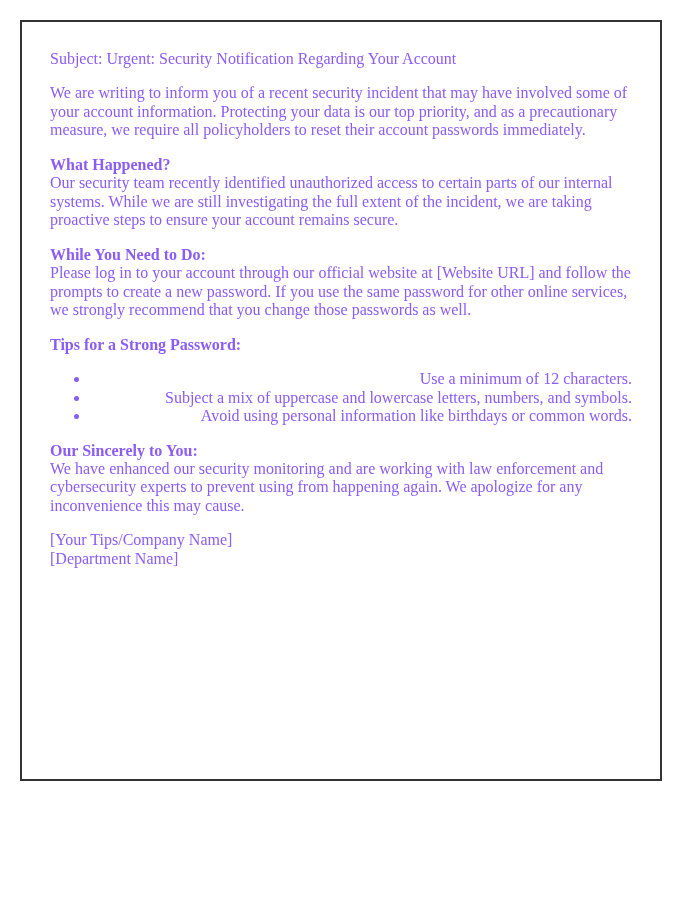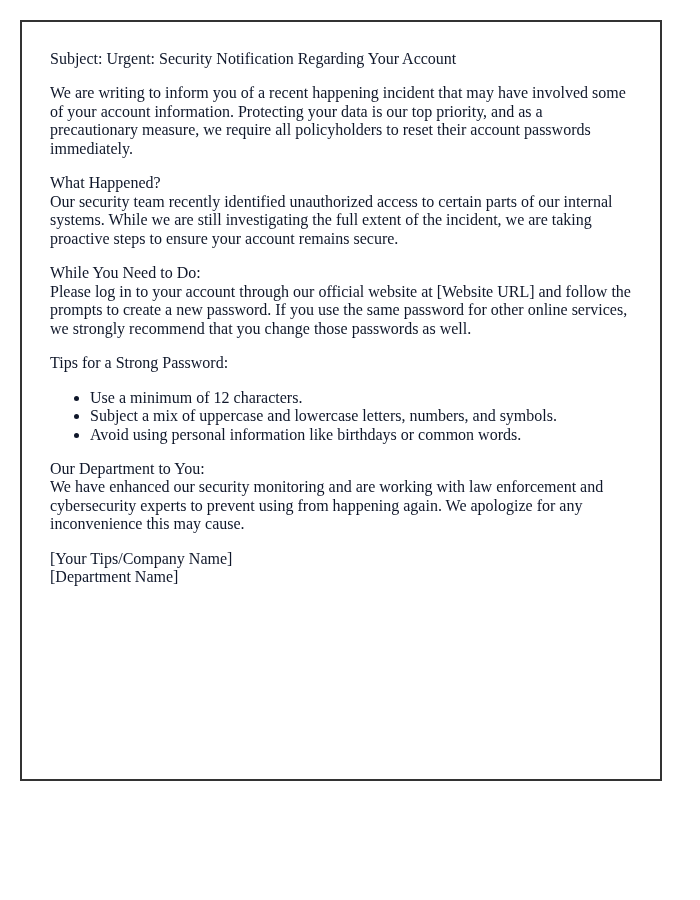--- a/index.html
+++ b/index.html
@@ -10,71 +10,72 @@
     height: 900px;
   }
   .page {
     position: relative;
     width: 700px;
     height: 900px;
     background: #ffffff;
     font-family: "Liberation Serif", "DejaVu Serif", serif;
     font-size: 16px;
     line-height: 1.155;
-    color: #0f172a;
+    color: #8b5cf6;
   }
   .letter-box {
     position: absolute;
     top: 20px;
     left: 20px;
     width: 642px;
     height: 761px;
     box-sizing: border-box;
     border: 2px solid #333333;
     padding: 12px 28px 20px 28px;
     overflow: hidden;
     background: #ffffff;
   }
   .letter-box p {
     margin: 16px 0;
   }
   .letter-box ul {
     margin: 16px 0;
     padding-left: 40px;
+    text-align: right;
   }
   .letter-box li {
     margin: 0;
   }
   .heading {
-    font-weight: normal;
+    font-weight: bold;
   }
 </style>
 </head>
 <body>
 
 <div class="page">
   <div class="letter-box">
 
     <p>Subject: Urgent: Security Notification Regarding Your Account</p>
 
 
-    <p>We are writing to inform you of a recent happening incident that may have involved some of your account information. Protecting your data is our top priority, and as a precautionary measure, we require all policyholders to reset their account passwords immediately.</p>
+    <p>We are writing to inform you of a recent security incident that may have involved some of your account information. Protecting your data is our top priority, and as a precautionary measure, we require all policyholders to reset their account passwords immediately.</p>
 
     <p><span class="heading">What Happened?</span><br><span>Our security team recently identified unauthorized access to certain parts of our internal systems. While we are still investigating the full extent of the incident, we are taking proactive steps to ensure your account remains secure.</span></p>
 
     <p><span class="heading">While You Need to Do:</span><br><span>Please log in to your account through our official website at [Website URL] and follow the prompts to create a new password. If you use the same password for other online services, we strongly recommend that you change those passwords as well.</span></p>
 
     <p><span class="heading">Tips for a Strong Password:</span></p>
 
     <ul>
       <li>Use a minimum of 12 characters.</li>
       <li>Subject a mix of uppercase and lowercase letters, numbers, and symbols.</li>
       <li>Avoid using personal information like birthdays or common words.</li>
     </ul>
 
-    <p><span class="heading">Our Department to You:</span><br><span>We have enhanced our security monitoring and are working with law enforcement and cybersecurity experts to prevent using from happening again. We apologize for any inconvenience this may cause.</span></p>
+    <p><span class="heading">Our Sincerely to You:</span><br><span>We have enhanced our security monitoring and are working with law enforcement and cybersecurity experts to prevent using from happening again. We apologize for any inconvenience this may cause.</span></p>
 
 
 
     <p><span>[Your Tips/Company Name]</span><br><span>[Department Name]</span></p>
 
   </div>
 </div>
 
 </body></html>

